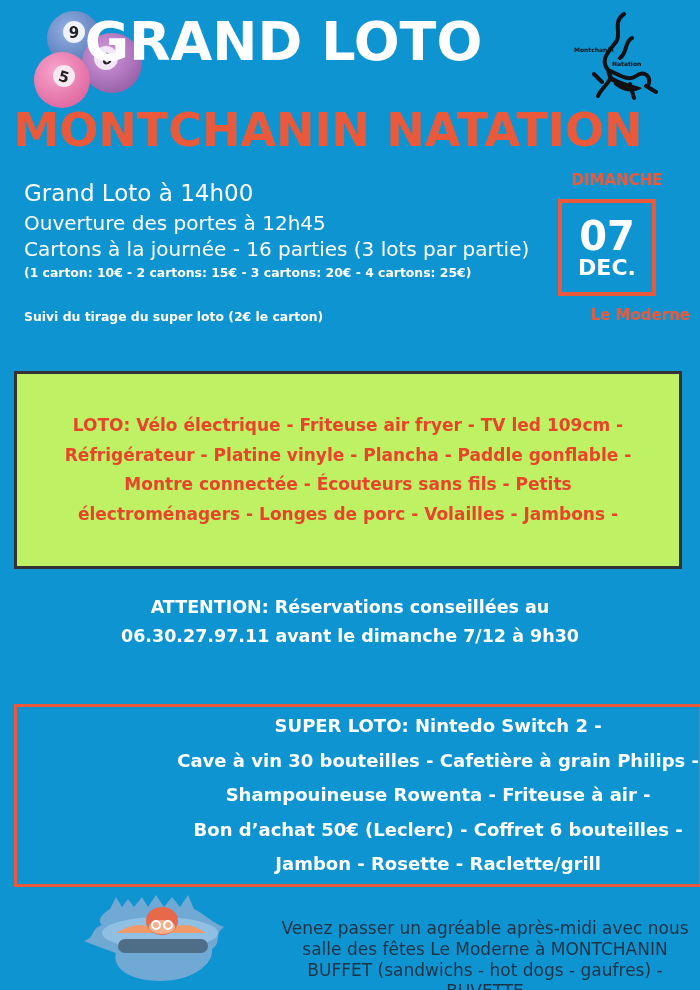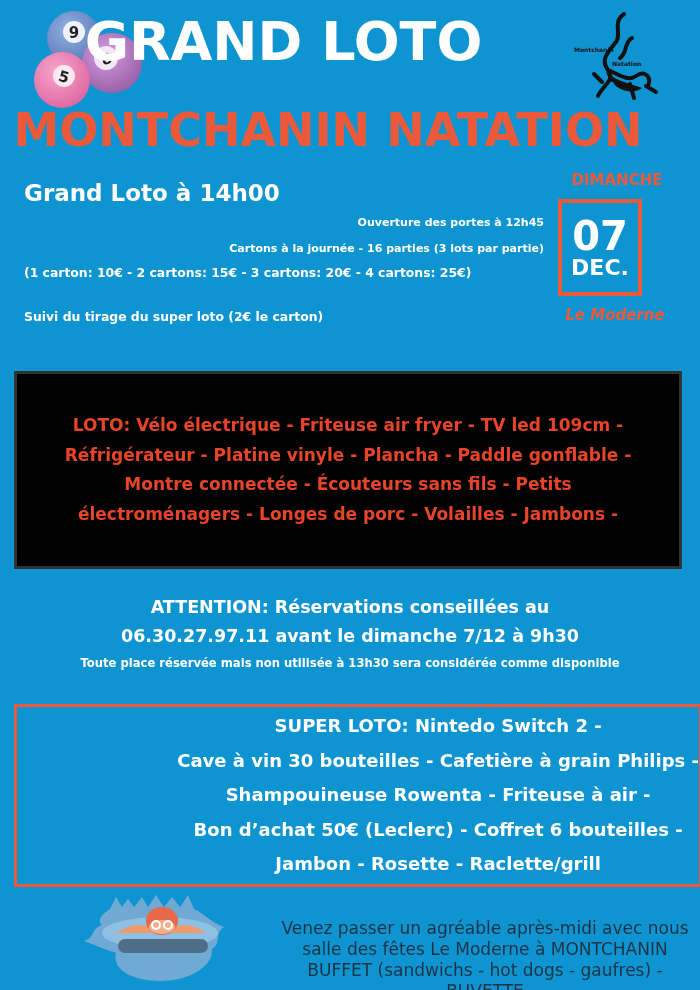--- a/index.html
+++ b/index.html
@@ -21,46 +21,46 @@
     }
     .club-logo { left: 572px; top: 12px; width: 110px; height: 96px; }
     .title-club {
       left: 0; width: 656px; top: 103px; text-align: center;
       font-size: 46px; font-weight: bold; color: #ea5a3a;
       letter-spacing: 0px;
     }
 
     
     .info { left: 24px; top: 176px; width: 520px; }
-    .info-headline { font-size: 23px; font-weight: bold; line-height: 34px; }
-    .info-line { font-size: 11px; font-weight: bold; line-height: 26px; text-align: right; }
+    .info-headline { font-size: 23px; font-weight: normal; line-height: 34px; }
+    .info-line { font-size: 20px; font-weight: normal; line-height: 26px; }
     .info-small { font-size: 12.4px; font-weight: bold; line-height: 22px; }
     .info-followup { font-size: 12.4px; font-weight: bold; line-height: 22px; margin-top: 22px; }
 
     
     .date-day {
       left: 542px; top: 171px; width: 150px; text-align: center;
       font-size: 15px; font-weight: bold; color: #ea5a3a;
     }
     .date-box {
-      left: 558px; top: 199px; width: 84px; height: 97px;
+      left: 558px; top: 199px; width: 98px; height: 97px;
       border: 4px solid #ea5a3a;
       display: flex; flex-direction: column; align-items: center; justify-content: center;
     }
     .date-num { font-size: 40px; font-weight: bold; line-height: 40px; color: #fff; }
     .date-month { font-size: 22px; font-weight: bold; line-height: 24px; color: #fff; }
     .date-venue {
-      left: 540px; top: 306px; width: 150px; text-align: center;
-      font-size: 15px; font-weight: bold; color: #ea5a3a; font-style: italic;
+      left: 540px; top: 306px; width: 150px; text-align: right;
+      font-size: 15px; font-weight: bold; color: #ea5a3a;
     }
 
     
     .loto-box {
       left: 14px; top: 371px; width: 668px; height: 198px;
-      background: #000000; border: 3px solid #333;
+      background: #bef264; border: 3px solid #333;
       display: flex; align-items: center; justify-content: center;
       padding: 0 18px;
     }
     .loto-text {
       color: #e8442a; font-size: 17px; font-weight: bold; line-height: 29.5px;
       text-align: center;
     }
 
     
     .attention { left: 0; width: 700px; top: 593px; text-align: center; }
@@ -149,21 +149,20 @@
     <div>LOTO: Vélo électrique - Friteuse air fryer - TV led 109cm -</div>
     <div>Réfrigérateur - Platine vinyle - Plancha - Paddle gonflable -</div>
     <div>Montre connectée - Écouteurs sans fils - Petits</div>
     <div>électroménagers - Longes de porc - Volailles - Jambons -</div>
   </div>
 </div>
 
 <div class="abs attention">
   <div class="att-line">ATTENTION: Réservations conseillées au</div>
   <div class="att-line">06.30.27.97.11 avant le dimanche 7/12 à 9h30</div>
-  <div class="att-small">Toute place réservée mais non utilisée à 13h30 sera considérée comme disponible</div>
 </div>
 
 <div class="abs super-box">
   <div class="super-text">
     <div>SUPER LOTO: Nintedo Switch 2 -</div>
     <div>Cave à vin 30 bouteilles - Cafetière à grain Philips -</div>
     <div>Shampouineuse Rowenta - Friteuse à air -</div>
     <div>Bon d’achat 50€ (Leclerc) - Coffret 6 bouteilles -</div>
     <div>Jambon - Rosette - Raclette/grill</div>
   </div>

